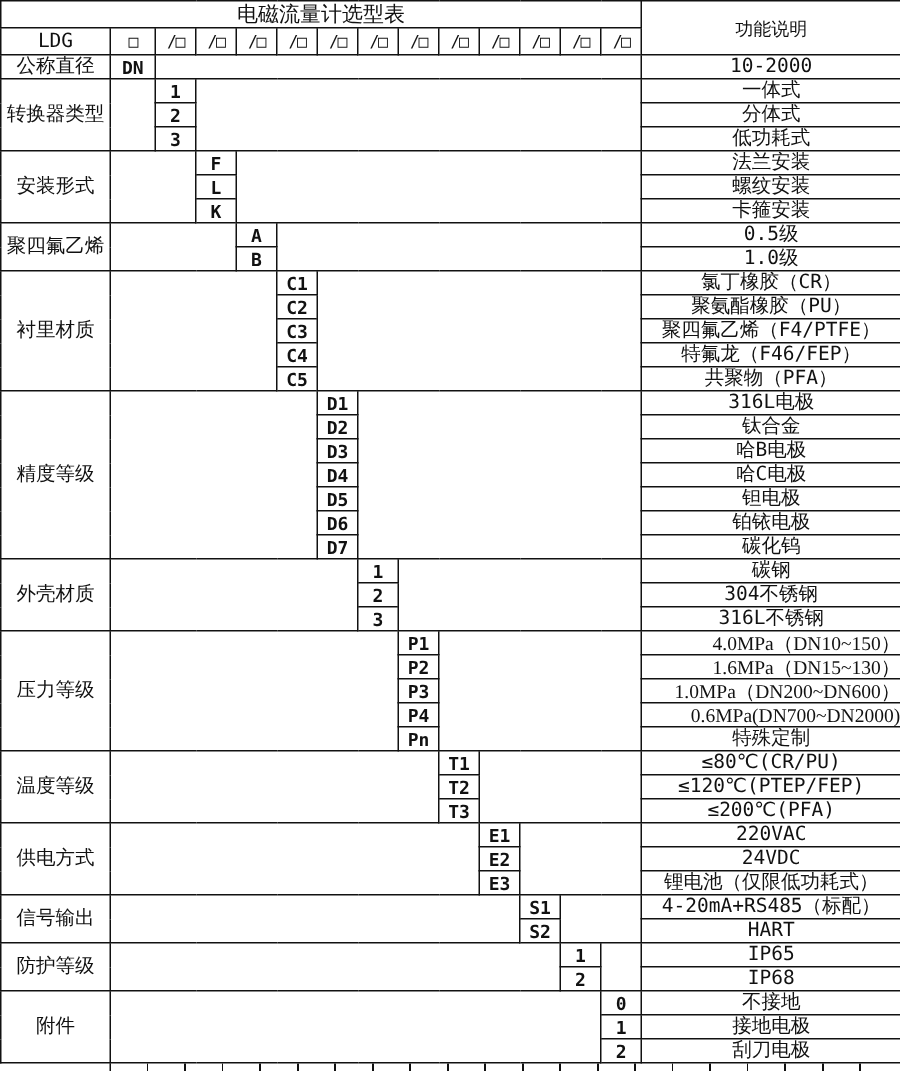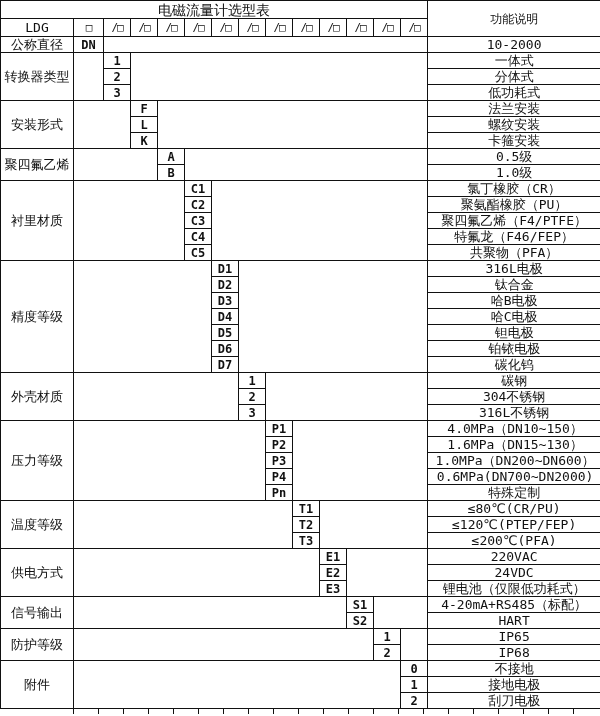--- a/index.html
+++ b/index.html
@@ -12,21 +12,21 @@
   tr.r-title{height:18px;}
   tr.r-model{height:18px;}
   tr.r-dn{height:16px;}
   td.title{font-size:14px;}
   td.fhead{font-size:12px;}
   td.ldg{text-align:left;padding-left:6px;font-size:13px;}
   td.box{font-size:11px;letter-spacing:-1px;}
   td.cat{font-size:13px;}
   td.code{font-size:12px;font-weight:bold;}
   td.desc{font-size:13px;margin-top:13px;}
-  td.desc.left{text-align:center;padding-left:2px;}
+  td.desc.left{text-align:right;padding-left:2px;font-family:Liberation Serif, serif;}
   .bottom-strip{height:5px;width:503px;margin-left:73px;
     background:repeating-linear-gradient(90deg,#111 0 1px,transparent 1px 25px);}
 </style>
 </head>
 <body>
 
 <div class="page">
 <table class="sel">
   <colgroup>
     <col style="width:73px">

